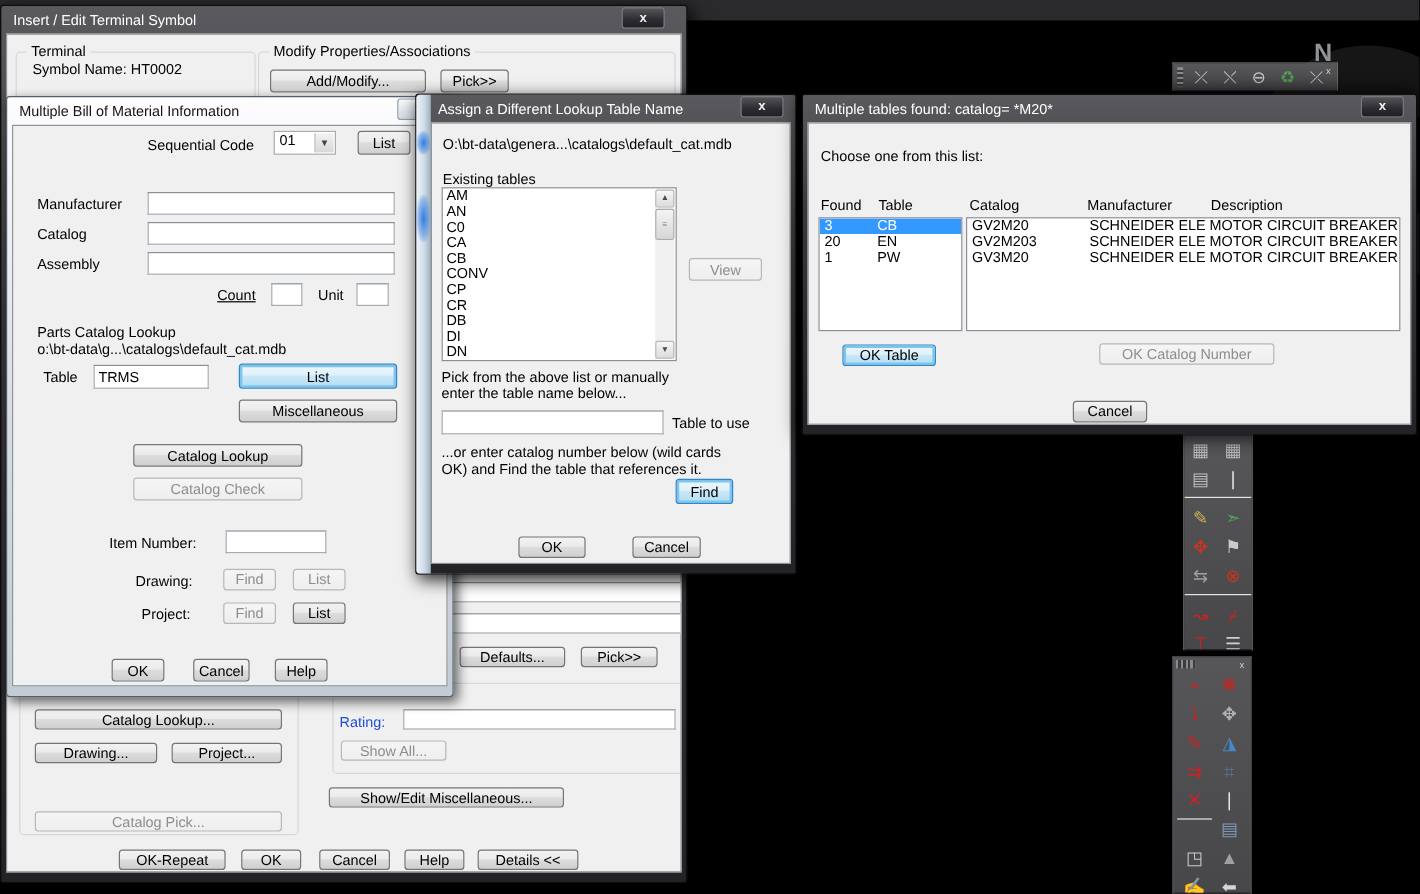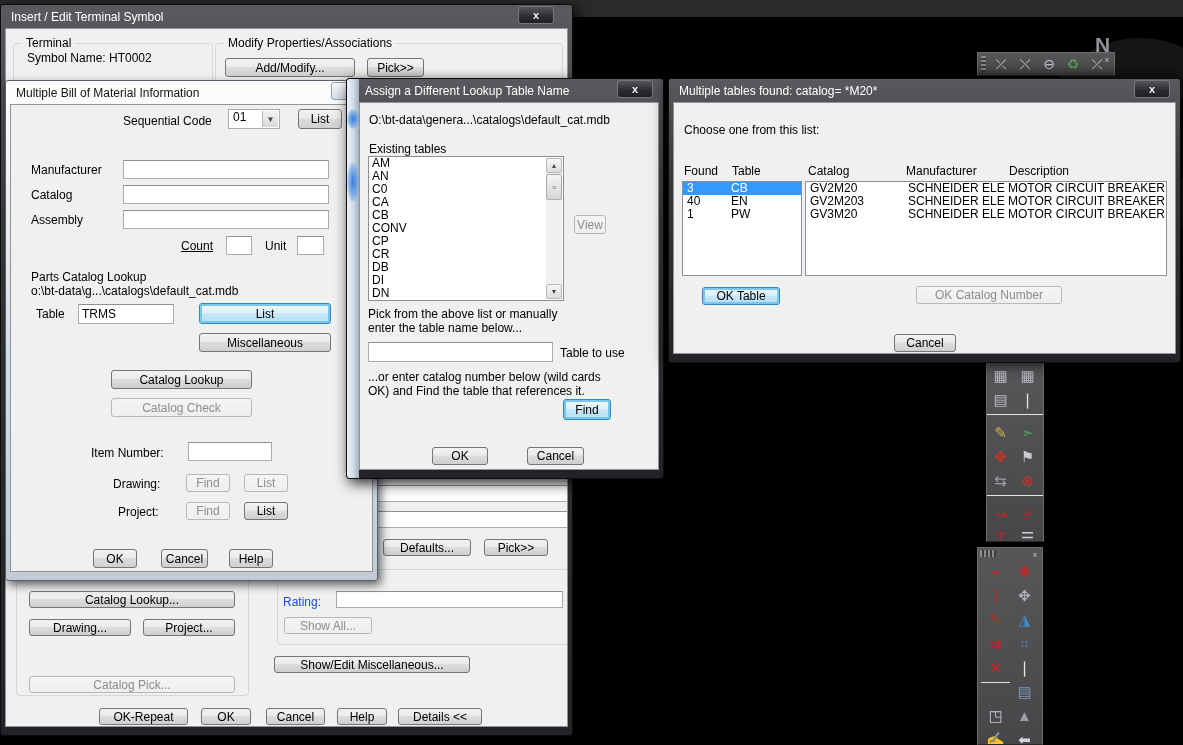--- a/index.html
+++ b/index.html
@@ -265,21 +265,21 @@
             <div class="lbrow">DB</div>
             <div class="lbrow">DI</div>
             <div class="lbrow">DN</div>
           </div>
         <div class="sb">
           <div class="sbtn" style="top:0;">▲</div>
           <div class="thumb">≡</div>
           <div class="sbtn" style="bottom:0;">▼</div>
         </div>
       </div>
-      <div class="btn dis" style="left:214px;top:112px;width:32px;height:19px;">View</div>
+      <div class="btn dis" style="left:214px;top:112px;width:61px;height:19px;">View</div>
 
       <div class="lbl" style="left:8px;top:204px;">Pick from the above list or manually</div>
       <div class="lbl" style="left:8px;top:218px;">enter the table name below...</div>
       <input class="inp" style="left: 8px; top: 239px; width: 185px; height: 20px;" value="">
       <div class="lbl" style="left:200px;top:243px;">Table to use</div>
       <div class="lbl" style="left:8px;top:267px;">...or enter catalog number below (wild cards</div>
       <div class="lbl" style="left:8px;top:281px;">OK) and Find the table that references it.</div>
       <div class="btn def" style="left:203px;top:296px;width:48px;height:21px;">Find</div>
 
       <div class="btn" style="left:72px;top:344px;width:56px;height:18px;">OK</div>
@@ -302,21 +302,21 @@
       <div class="lbl" style="left:335px;top:61px;">Description</div>
 
       <div class="listbox" style="left:8px;top:78px;width:120px;height:95px;">
         <div>
 
         <div class="found-row selected">
             <span class="c1">3</span>
             <span class="c2">CB</span>
           </div>
             <div class="found-row">
-            <span class="c1">40</span>
+            <span class="c1">20</span>
             <span class="c2">EN</span>
           </div>
             <div class="found-row">
             <span class="c1">1</span>
             <span class="c2">PW</span>
           </div>
           </div>
       </div>
       <div class="listbox" style="left:131px;top:78px;width:362px;height:95px;">
         <div>

